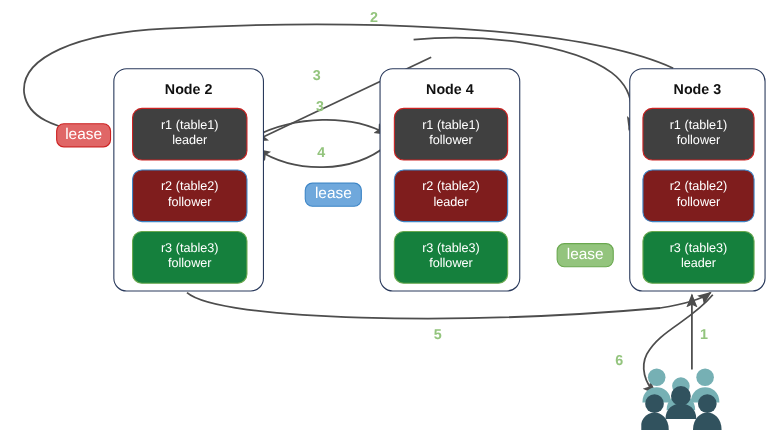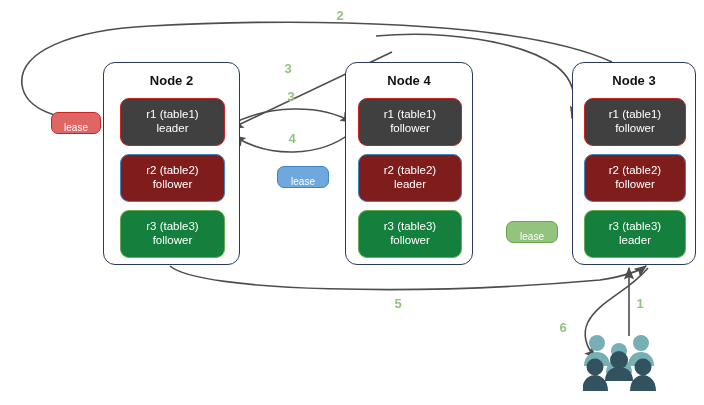--- a/index.html
+++ b/index.html
@@ -39,22 +39,22 @@
     color:#ffffff;
     text-align:center;
   }
   .rep-red{background:#404040;border:1.6px solid #cc2222;}
   .rep-blue{background:#7f1d1d;border:1.6px solid #3d85c6;}
   .rep-green{background:#15803d;border:1.6px solid #6aa84f;}
   .lease{
     position:absolute;
     border-radius:7px;
     box-sizing:border-box;
-    display:flex;align-items:flex-end;justify-content:center;
-    font-size:10px;
+    display:flex;align-items:flex-start;justify-content:center;
+    font-size:14px;
     color:#ffffff;
   }
   .lease-red{background:#e06666;border:1.6px solid #cc2222;}
   .lease-blue{background:#6fa8dc;border:1.6px solid #3d85c6;}
   .lease-green{background:#93c47d;border:1.6px solid #6aa84f;}
   .step-label{
     position:absolute;
     font-size:13px;
     font-weight:bold;
     color:#93c47d;

